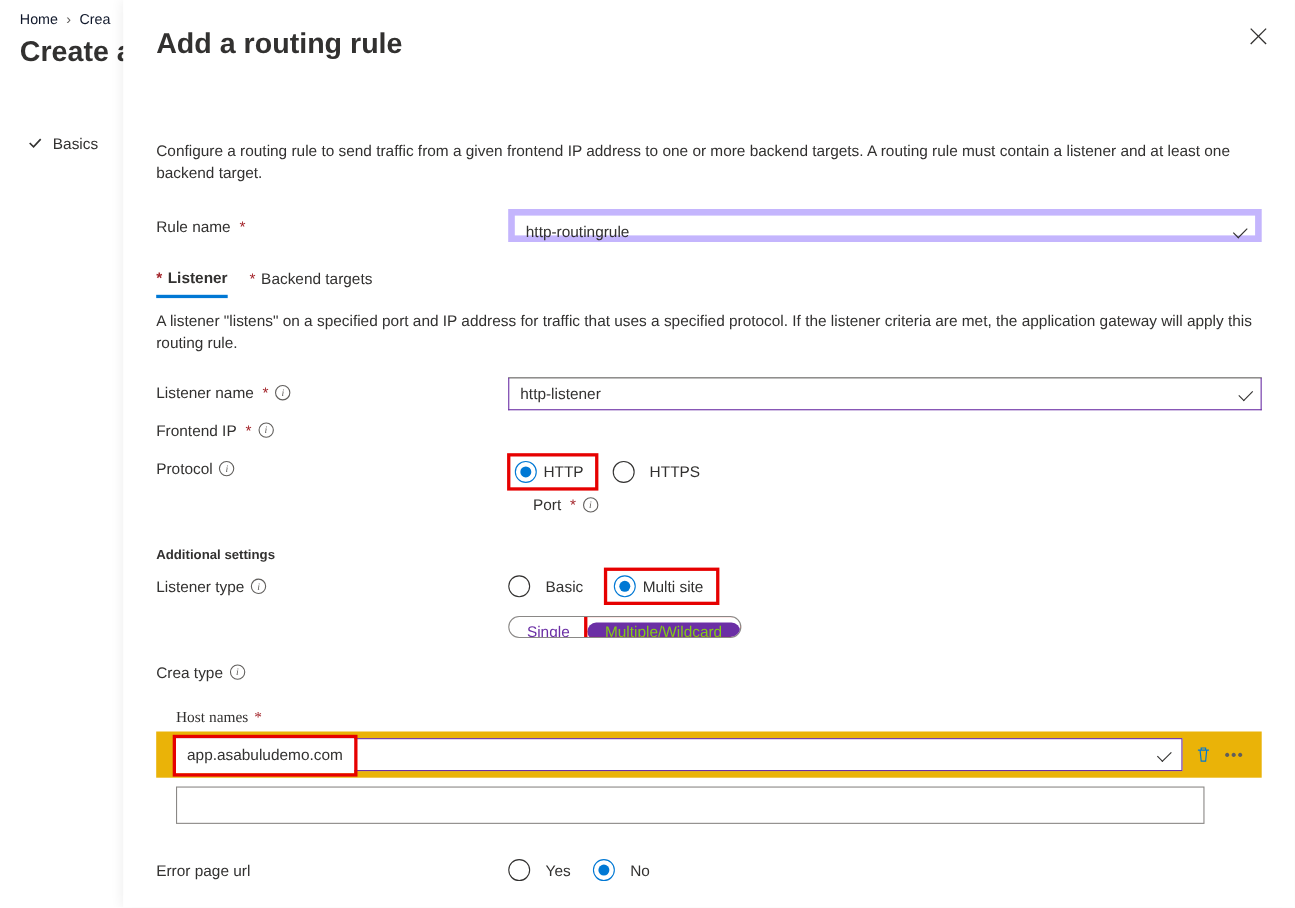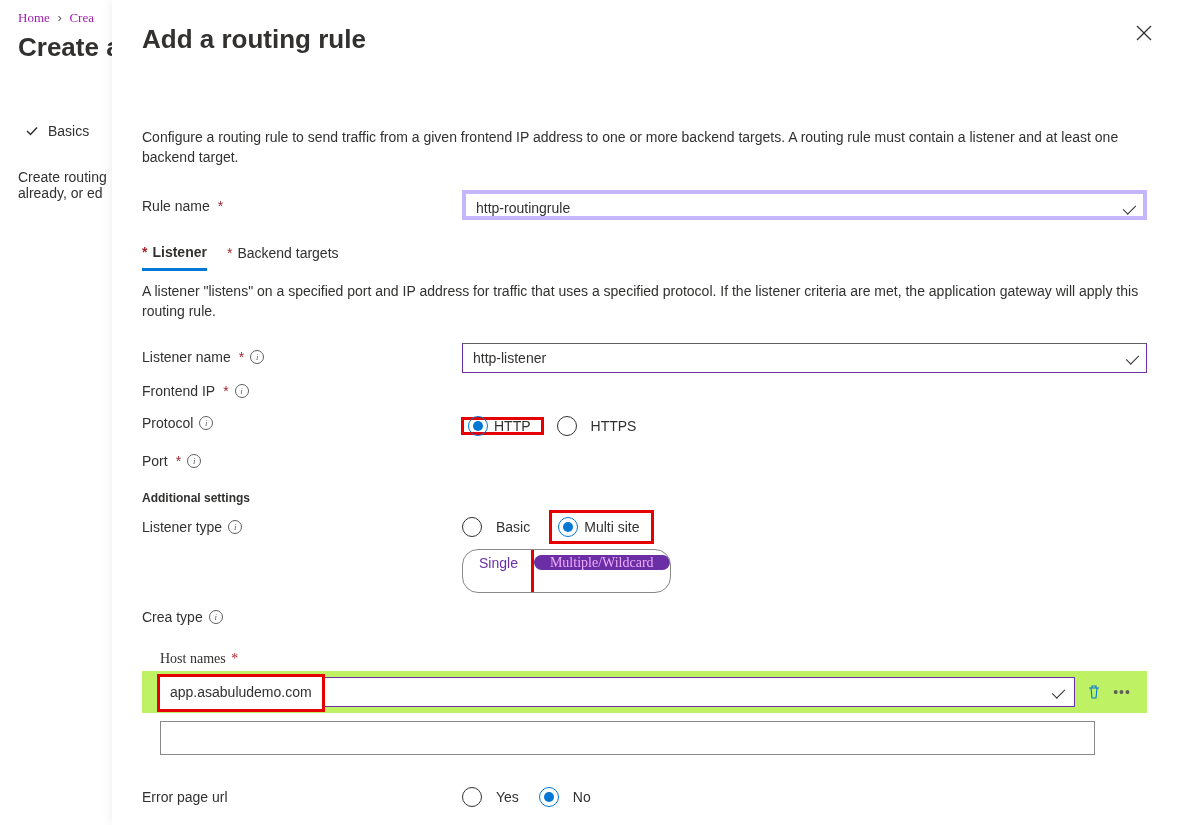--- a/index.html
+++ b/index.html
@@ -7,21 +7,21 @@
     margin: 0;
     font-family: 'Segoe UI', -apple-system, sans-serif;
     font-size: 14px;
     color: #323130;
     background: #fff;
     width: 1177px;
     height: 825px;
     overflow: hidden;
     position: relative;
   }
-  a { color: #a21caf; text-decoration: none; font-family: Liberation Serif, serif; }
+  a { color: #0f172a; text-decoration: none; }
   .bg-layer {
     position: absolute;
     left: 0; top: 0;
     width: 1177px;
     height: 825px;
     padding: 10px 18px;
   }
   .breadcrumb { font-size: 13px; color: #605e5c; margin-bottom: 6px;}
   .breadcrumb .sep { margin: 0 4px; color: #605e5c;}
   .page-title { font-size: 26px; font-weight: 600; margin: 4px 0 60px 0;}
@@ -81,21 +81,21 @@
     width: 100%;
     height: 30px;
     border: 1px solid #605e5c;
     padding: 0 30px 0 10px;
     font-size: 14px;
     line-height: 28px;
     position: relative;
     border-collapse: collapse;
     margin-top: -1px;
   }
-  .rule-input { border: 4px solid #c4b5fd; }
+  .rule-input { border: 6px solid #c4b5fd; }
   .listener-name-input { border: 1px solid #6b2fa5; }
   .check-right::after {
     content: "";
     position: absolute;
     right: 10px;
     top: 8px;
     width: 6px; height: 11px;
     border-right: 1.5px solid #323130;
     border-bottom: 1.5px solid #323130;
     transform: rotate(45deg);
@@ -145,33 +145,32 @@
     border-radius: 50%;
     background: #0078d4;
   }
   .radio-label { margin-right: 6px; }
   .section-head { font-weight: 600; font-size: 12px; margin: 14px 0 6px 0; }
   .pill-group {
     display: inline-flex;
     border: 1px solid #8a8886;
     border-radius: 16px;
     overflow: hidden;
-    height: 44px;
+    height: 20px;
   }
   .pill {
     padding: 0 16px;
     line-height: 26px;
     font-size: 14px;
     cursor: pointer;
   }
   .pill.sel {
     background: #6b2fa5;
-    color: #f0abfc;
+    color: #84cc16;
     border-radius: 16px;
-    font-family: Liberation Serif, serif;
   }
   .pill.unsel { color: #6b2fa5; }
   .redbox {
     outline: 3px solid #e60000;
     outline-offset: -2px;
     padding: 0 4px;
     display: inline-flex;
     align-items: center;
     gap: 6px;
   }
@@ -183,21 +182,21 @@
     margin: 16px 0 4px 18px;
     font-size: 14px;
     font-family: Liberation Serif, serif;
   }
   .host-row {
     display: flex;
     align-items: center;
     gap: 10px;
     margin-bottom: 8px;
     padding: 2px 0;
-    background: #bef264;
+    background: #eab308;
   }
   .host-input-wrap {
     flex: 1;
     position: relative;
     background: #fff;
     margin: 4px 0 4px 18px;
   }
   .host-input {
     width: 100%;
     height: 30px;
@@ -227,41 +226,40 @@
     line-height: 30px;
     outline: 3px solid #e60000;
     background: #fff;
     font-size: 14px;
     pointer-events: none;
   }
   .field-stack .text-input, .field-stack .select-input { border-top: 1px solid #605e5c;}
   .field-stack .text-input:first-child, .field-stack .select-input:first-child { margin-top: 0;}
 
   .port-row .form-label { align-self: center; }
-  .port-row { margin-top: 6px;}
+  .port-row { margin-top: 6px; flex-direction: column;}
 
   .hostnames-inputs { position: relative; }
 </style>
 </head>
 <body>
 
 <div class="bg-layer">
   <div class="breadcrumb">
     <a>Home</a>
     <span class="sep">›</span>
     <a>Crea</a>
   </div>
   <div class="page-title">Create a</div>
   <div class="bg-step">
     <svg width="16" height="16" viewBox="0 0 16 16">
         <path d="M3 8 L6.5 11.5 L13 4.5" stroke="#323130" stroke-width="1.5" fill="none"></path>
       </svg>
     <span>Basics</span>
   </div>
-  <div class="bg-desc">Create routing already, or ed</div>
 </div>
 
 <div class="panel">
   <div class="close-x">
     <svg viewBox="0 0 16 16">
         <line x1="1" y1="1" x2="15" y2="15" stroke="#323130" stroke-width="1.2"></line>
         <line x1="15" y1="1" x2="1" y2="15" stroke="#323130" stroke-width="1.2"></line>
       </svg>
   </div>
 
@@ -309,21 +307,21 @@
       <span class="info-icon">i</span>
     </div>
   </div>
 
   <div class="form-row" style="margin-top:-6px;">
     <div class="form-label">
       <span>Protocol</span>
       <span class="info-icon">i</span>
     </div>
     <div class="field radio-row" style="padding-top:6px;">
-      <span class="redbox" style="height:16px; padding:0 6px;">
+      <span class="redbox" style="height:32px; padding:0 6px;">
         <span class="radio selected"></span>
         <span class="radio-label">HTTP</span>
       </span>
       <span class="radio"></span>
       <span class="radio-label">HTTPS</span>
     </div>
   </div>
 
   <div class="form-row port-row" style="margin-top:2px;">
     <div class="form-label">

